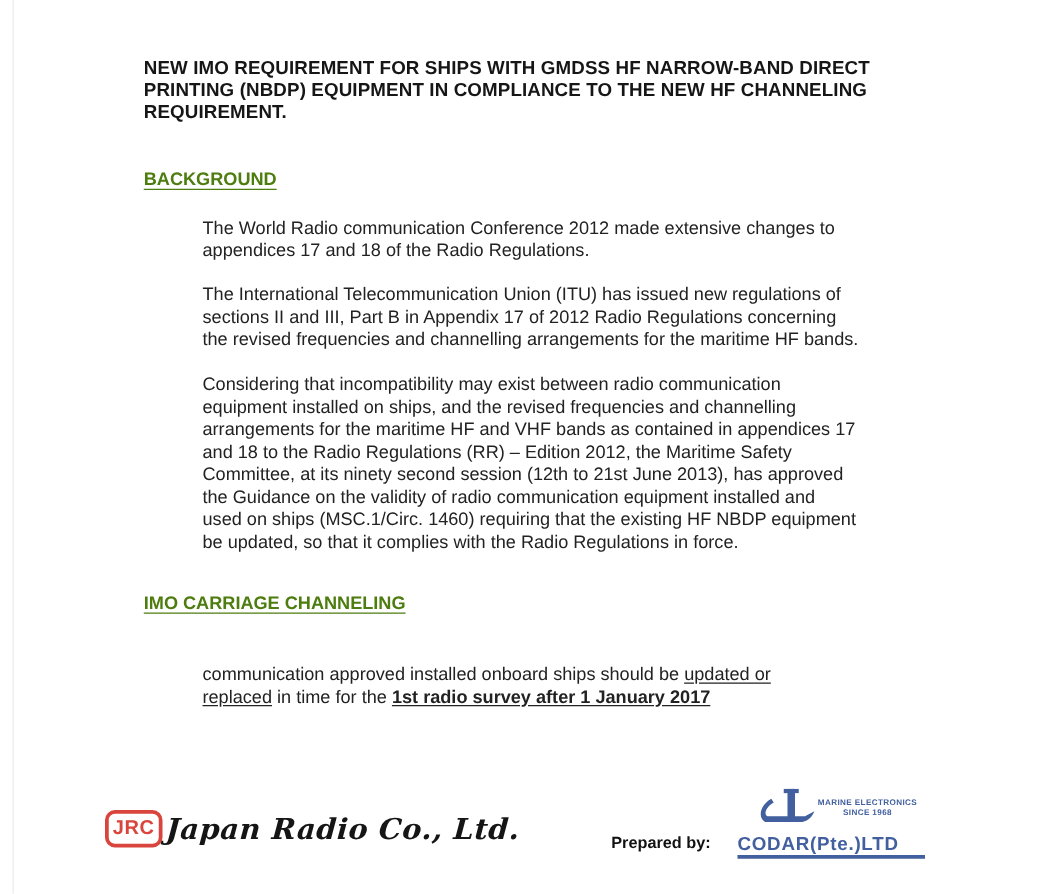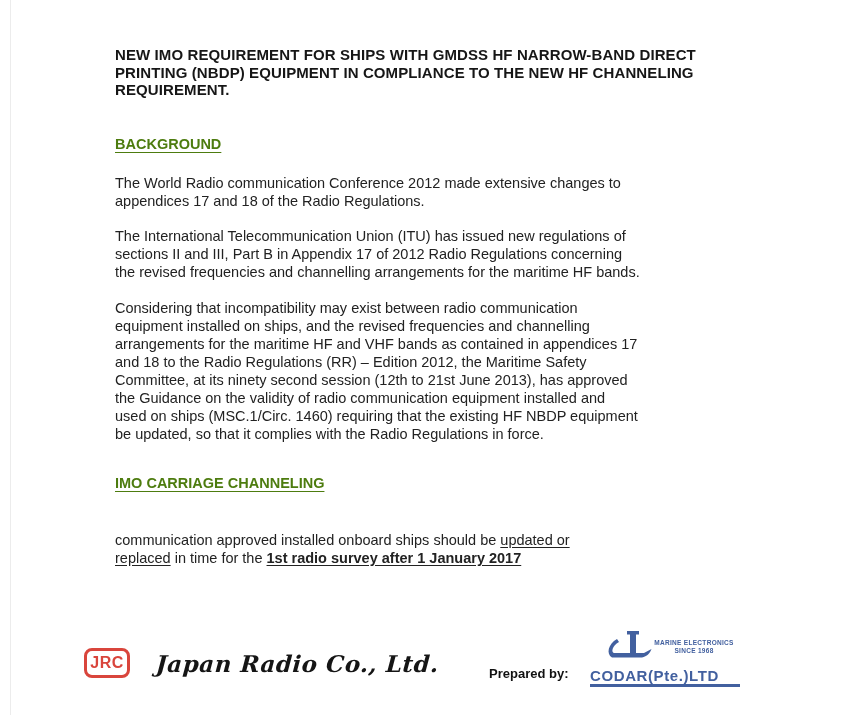--- a/index.html
+++ b/index.html
@@ -24,33 +24,33 @@
     letter-spacing: 0.1px; color: #161616;
   }
   .heading {
     font-size: 14.5px; font-weight: bold; color: #4d7c0f;
     text-decoration: underline; text-underline-offset: 3px;
     display: inline-block;
   }
   .heading-bg { margin-top: 37px; }
   .heading-imo { margin-top: 32px; }
   .para {
-    font-size: 14.5px; line-height: 18px; color: #222222;
+    font-size: 14.5px; line-height: 18px; color: #222222; margin-left: 47px;
   }
   .para-1 { margin-top: 21px; }
   .para-2 { margin-top: 17px; }
   .para-3 { margin-top: 18px; }
   .para-4 { margin-top: 21px; }
   .u { text-decoration: underline; text-underline-offset: 2px; }
   .bu { font-weight: bold; text-decoration: underline; text-underline-offset: 2px; }
 
   
   .jrc-group {
     position: absolute; left: 84px; top: 648px;
-    display: flex; align-items: center; gap: 26px;
+    display: flex; align-items: center; gap: 3px;
   }
   .jrc-box {
     width: 46px; height: 30px;
     border: 3px solid var(--jrc-red, #d9453c);
     border-radius: 8px;
     display: flex; align-items: center; justify-content: center;
     color: var(--jrc-red, #d9453c);
     font-weight: bold; font-size: 16px; letter-spacing: 0.5px;
     background: #ffffff;
   }

